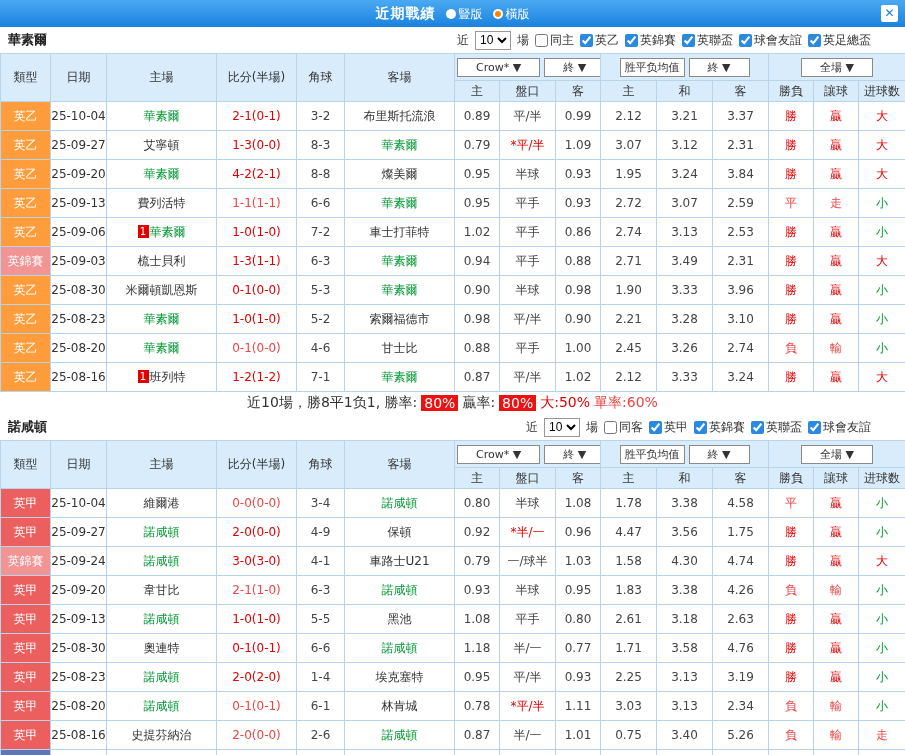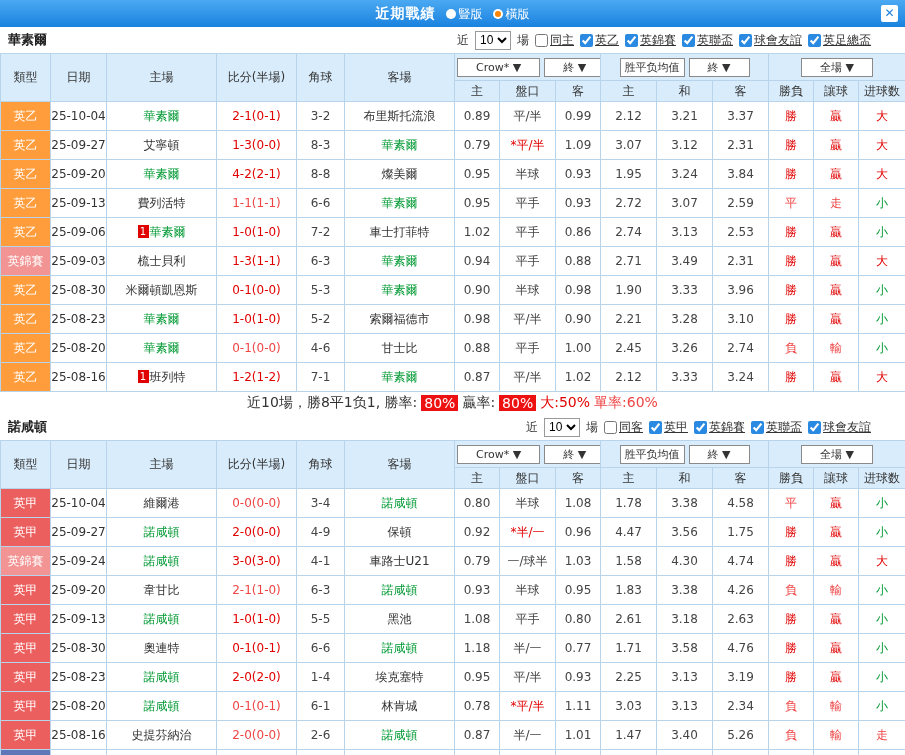--- a/index.html
+++ b/index.html
@@ -25,21 +25,21 @@
     position:absolute;right:7px;top:5px;width:17px;height:17px;background:#fff;
     color:#1a82df;font-weight:bold;text-align:center;line-height:17px;
     border-radius:2px;cursor:pointer;font-size:12px;
   }
   
   .filter-row{height:26px;display:flex;align-items:center;padding:0 8px;background:#fff;}
   .team-name{font-weight:bold;font-size:13px;color:#222;}
   .filters{margin-left:auto;display:flex;align-items:center;gap:6px;padding-right:26px;}
   .flabel{color:#333;}
   select.near-select{height:19px;font-size:12px;border:1px solid #999;background:#fff;}
-  .fcheck{display:inline-flex;align-items:center;gap:2px;cursor:pointer;color:#333;text-decoration:underline;}
+  .fcheck{display:inline-flex;align-items:center;gap:2px;cursor:pointer;color:#333;}
   .fcheck input{width:13px;height:13px;accent-color:#2a8ae2;margin:0;}
   
   table.match-table{border-collapse:collapse;table-layout:fixed;width:905px;}
   .match-table th,.match-table td{
     border:1px solid #b7d4ec;text-align:center;padding:0;
     overflow:hidden;white-space:nowrap;
   }
   .match-table thead th{background:#d9ecfb;font-weight:normal;color:#333;}
   .match-table thead tr.h1 th{height:26px;}
   .match-table thead tr.h2 th{height:20px;}
@@ -556,21 +556,21 @@
           <tr>
             <td class="league" style="background: rgb(236, 95, 95);">英甲</td>
             <td>25-08-16</td>
             <td class="team-cell"><span>史提芬納治</span></td>
             <td class="t-blue">2-0(0-0)</td>
             <td class="num">2-6</td>
             <td class="team-cell"><span class="t-green">諾咸頓</span></td>
             <td class="num">0.87</td>
             <td class="num">半/一</td>
             <td class="num">1.01</td>
-            <td class="num">1.47</td>
+            <td class="num">0.75</td>
             <td class="num">3.40</td>
             <td class="num">5.26</td>
             <td class="t-blue">負</td>
             <td class="t-blue">輸</td>
             <td class="t-blue">走</td>
           </tr>
           <tr>
             <td class="league" style="background: rgb(94, 119, 184);">英聯盃</td>
             <td>25-08-13</td>
             <td class="team-cell"></td>

